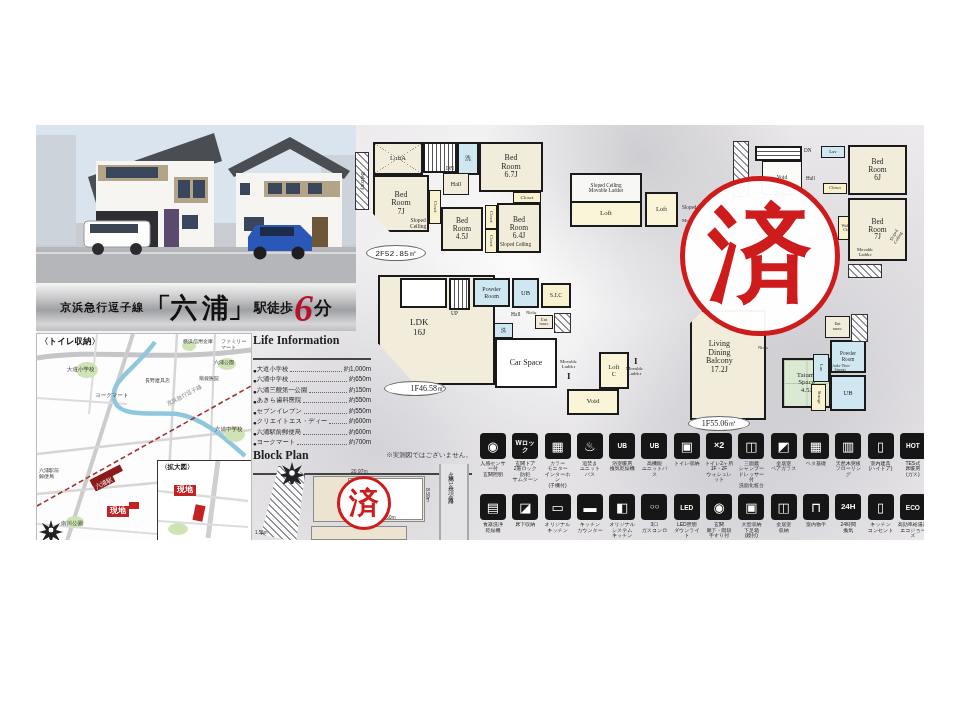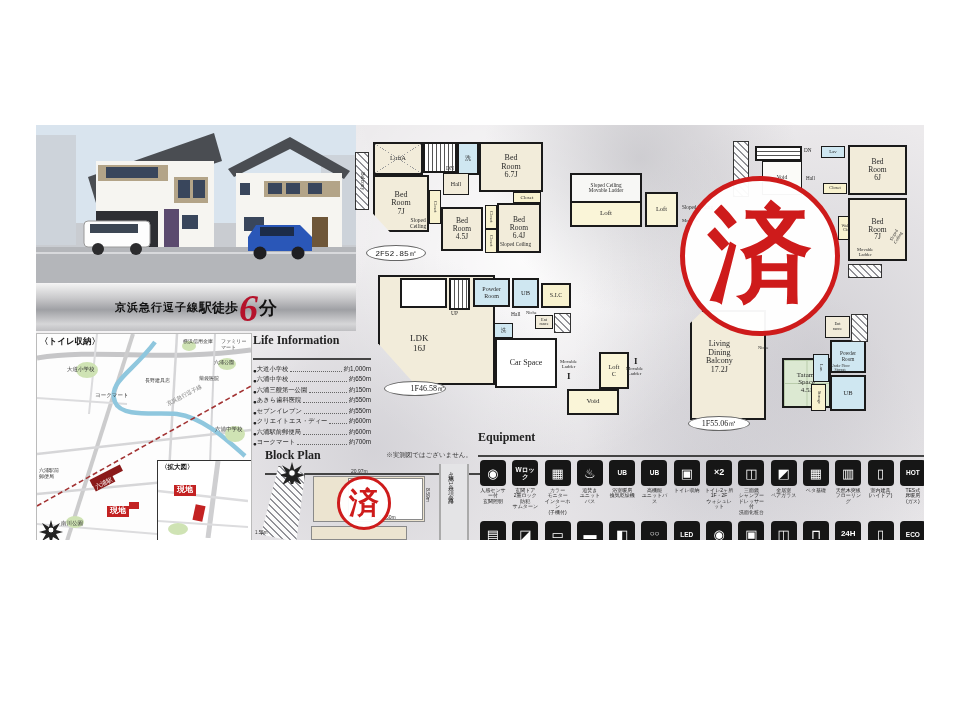--- a/index.html
+++ b/index.html
@@ -113,20 +113,21 @@
 
      <path d="M212,112 l8,-12 h44 l12,12 v14 h-64 z" fill="#2a57b8"></path>
      <rect x="224" y="102" width="34" height="9" fill="#1c2c49"></rect>
      <circle cx="224" cy="128" r="6.5" fill="#1e1e22"></circle>
           <circle cx="262" cy="128" r="6.5" fill="#1e1e22"></circle>
    </svg>
   </div>
 
   <div class="banner">
     <span class="bn-line">京浜急行逗子線</span>
+    <span class="bn-sta">「六 浦」</span>
     <span class="bn-walk">駅徒歩</span>
     <span class="bn-min">6</span>
     <span class="bn-unit">分</span>
   </div>
 
   <div class="map">
     <svg width="214" height="207" viewBox="0 0 214 207">
       <path d="M0,24 C60,14 130,28 214,16" stroke="#c6c6c8" stroke-width="5" fill="none"></path>
       <path d="M96,0 L30,207" stroke="#cccccd" stroke-width="4" fill="none"></path>
       <path d="M0,120 L214,96" stroke="#d6d6d8" stroke-width="2.5" fill="none"></path>
@@ -226,21 +227,21 @@
       <div class="lrow">
             <span class="bu">●</span>
             <span class="nm">ヨークマート</span>
             <span class="dots"></span>
             <span class="ds">約700m</span>
           </div>
     </div>
   </div>
 
   <div class="block">
-    <div class="sec-title" style="width:219px;margin-left:12px;">Block Plan</div>
+    <div class="sec-title" style="width:219px;">Block Plan</div>
     <span class="bnote">※実測図ではございません。</span>
     <div class="abs hat" style="left:8px;top:18px;width:42px;height:74px;clip-path:polygon(40% 0,100% 10%,80% 100%,0 90%);"></div>
     <div class="lot" style="left:60px;top:28px;width:112px;height:46px;"></div>
     <div class="lot" style="left:95px;top:30px;width:75px;height:42px;background:#fff;"></div>
     <div class="lot" style="left:58px;top:78px;width:96px;height:14px;"></div>
     <div class="abs" style="left:186px;top:16px;width:26px;height:76px;background:#e4e4e6;border-left:2px solid #aaa;border-right:2px solid #aaa;"></div>
     <span class="road-t" style="left:193px;top:22px;">法第42条1項1号道路</span>
     <span class="dim" style="left:98px;top:20px;">20.97m</span>
     <span class="dim" style="left:126px;top:66px;">14.60m</span>
     <span class="dim" style="left:168px;top:44px;transform:rotate(90deg);">8.59m</span>
@@ -279,21 +280,21 @@
     <div class="rm clo" style="left:159px;top:64px;width:28px;height:11px;font-size:5px;border-width:1.5px;"><span>Closet</span></div>
     <div class="rm" style="left:143px;top:75px;width:44px;height:50px;font-size:7.5px;"><span>Bed
 Room
 6.4J</span></div>
     <span class="txt" style="left:146px;top:114px;font-size:5.2px;">Sloped Ceiling</span>
     <div class="ov" style="left:12px;top:117px;width:58px;height:14px;font-size:8px;font-family:Liberation Mono, monospace;">
           <span>2F52.85㎡</span>
         </div>
 
     <div class="rm" style="left:24px;top:147px;width:117px;height:110px;clip-path:polygon(0 0,100% 0,100% 100%,32% 100%,0 62%);"></div>
-    <span class="txt" style="left:56px;top:190px;font-size:9px;margin-top:16px;">LDK
+    <span class="txt" style="left:56px;top:190px;font-size:9px;">LDK
 16J</span>
     <div class="rm crx" style="left:46px;top:150px;width:47px;height:30px;background:#fff;"></div>
     <div class="rm sta-v" style="left:95px;top:150px;width:21px;height:32px;"></div>
     <span class="txt" style="left:97px;top:183px;font-size:5.5px;">UP</span>
     <div class="rm wet" style="left:119px;top:150px;width:37px;height:29px;font-size:6px;"><span>Powder
 Room</span></div>
     <div class="rm wet" style="left:158px;top:150px;width:27px;height:30px;font-size:6.5px;"><span>UB</span></div>
     <div class="rm clo" style="left:187px;top:155px;width:30px;height:25px;font-size:6px;"><span>S.I.C</span></div>
     <span class="txt" style="left:157px;top:184px;font-size:5.5px;">Hall</span>
     <span class="txt" style="left:172px;top:183px;font-size:4.5px;">Niche</span>
@@ -365,21 +366,20 @@
     <div class="ov" style="left:334px;top:288px;width:60px;height:13px;font-size:8px;">
           <span>1F55.06㎡</span>
         </div>
   </div>
 
   <div class="stamp" style="left:644px;top:51px;width:150px;height:150px;font-size:104px;">
         <span>済</span>
       </div>
 
   <div class="equip">
-    <div class="sec-title" style="width:448px;">Equipment</div>
     <div class="eq-row">
       <div class="eq-cell">
             <div class="eq-ic">◉</div>
             <div class="eq-lb">人感センサー付
 玄関照明</div>
           </div>
       <div class="eq-cell">
             <div class="eq-ic sm">Wロック</div>
             <div class="eq-lb">玄関ドア
 2重ロック

